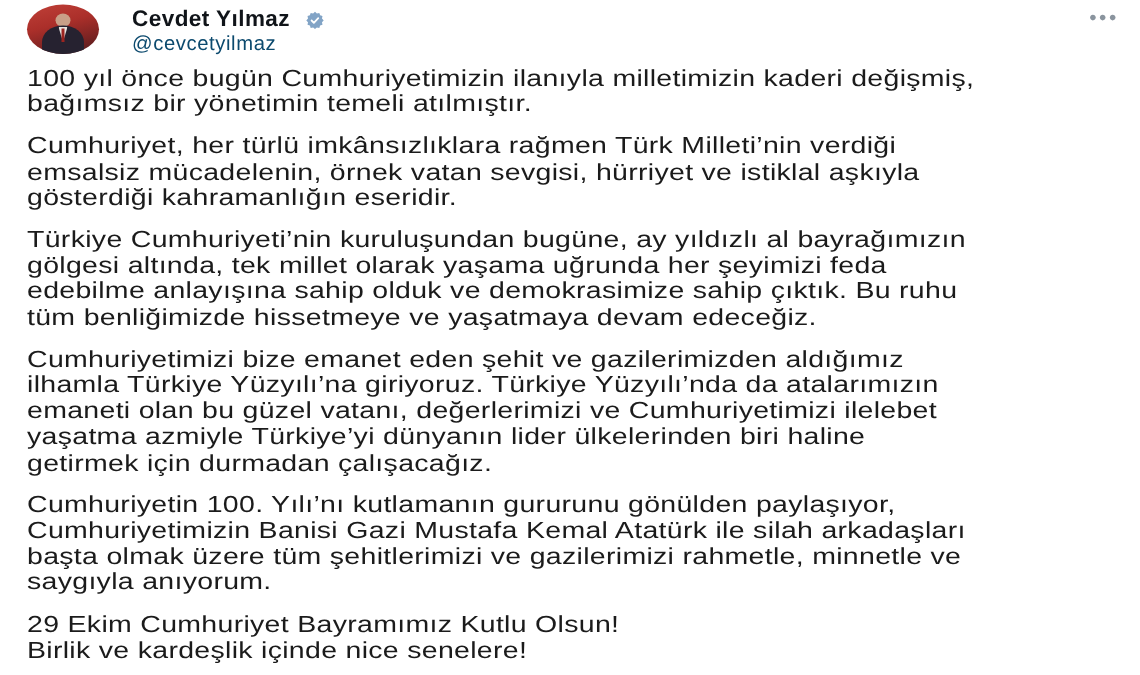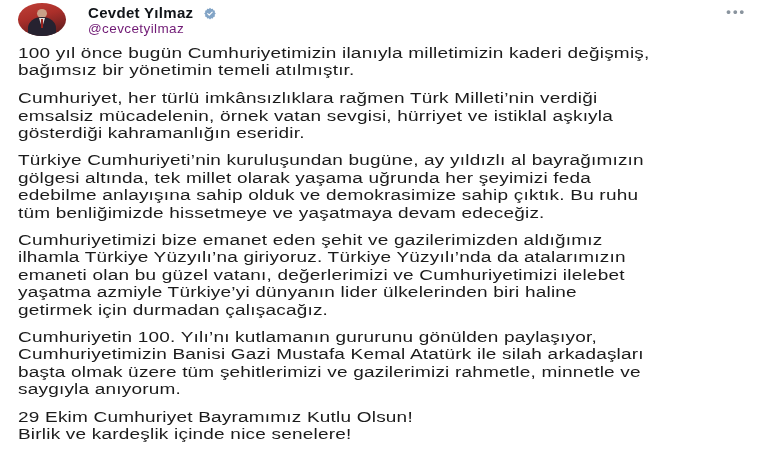--- a/index.html
+++ b/index.html
@@ -76,21 +76,21 @@
     letter-spacing: 0.3px;
     cursor: pointer;
   }
   .verified {
     display: inline-flex;
     width: 14px; height: 13px;
   }
   .handle {
     font-size: 13.5px;
     line-height: 15px;
-    color: #701a75;
+    color: #0c4a6e;
     letter-spacing: 0.4px;
     cursor: pointer;
   }
   .more {
     position: absolute;
     right: 14px; top: 4px;
     font-size: 13px;
     font-weight: bold;
     letter-spacing: 2px;
     color: #8a949e;

